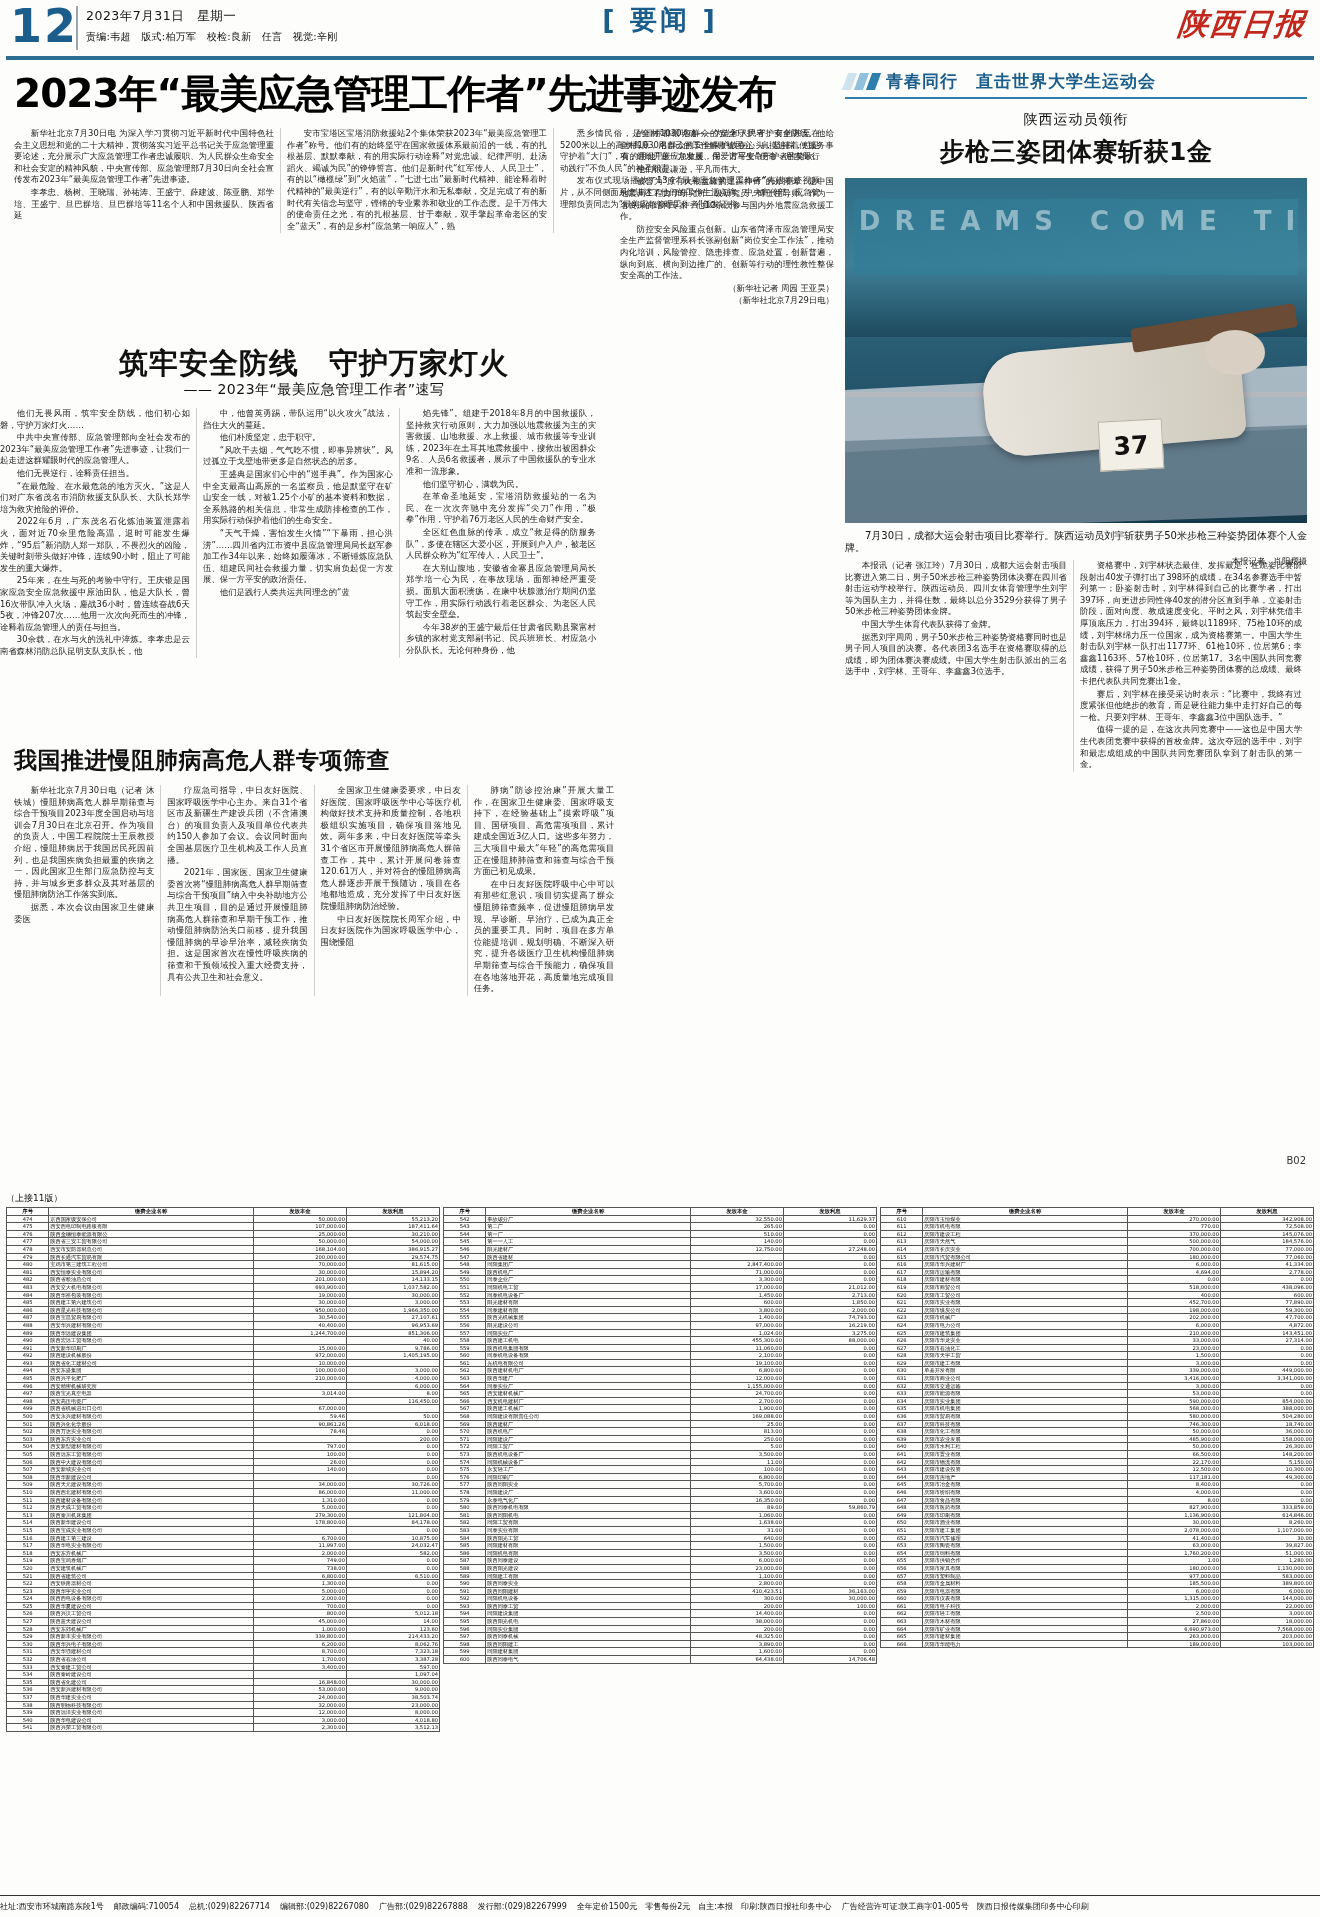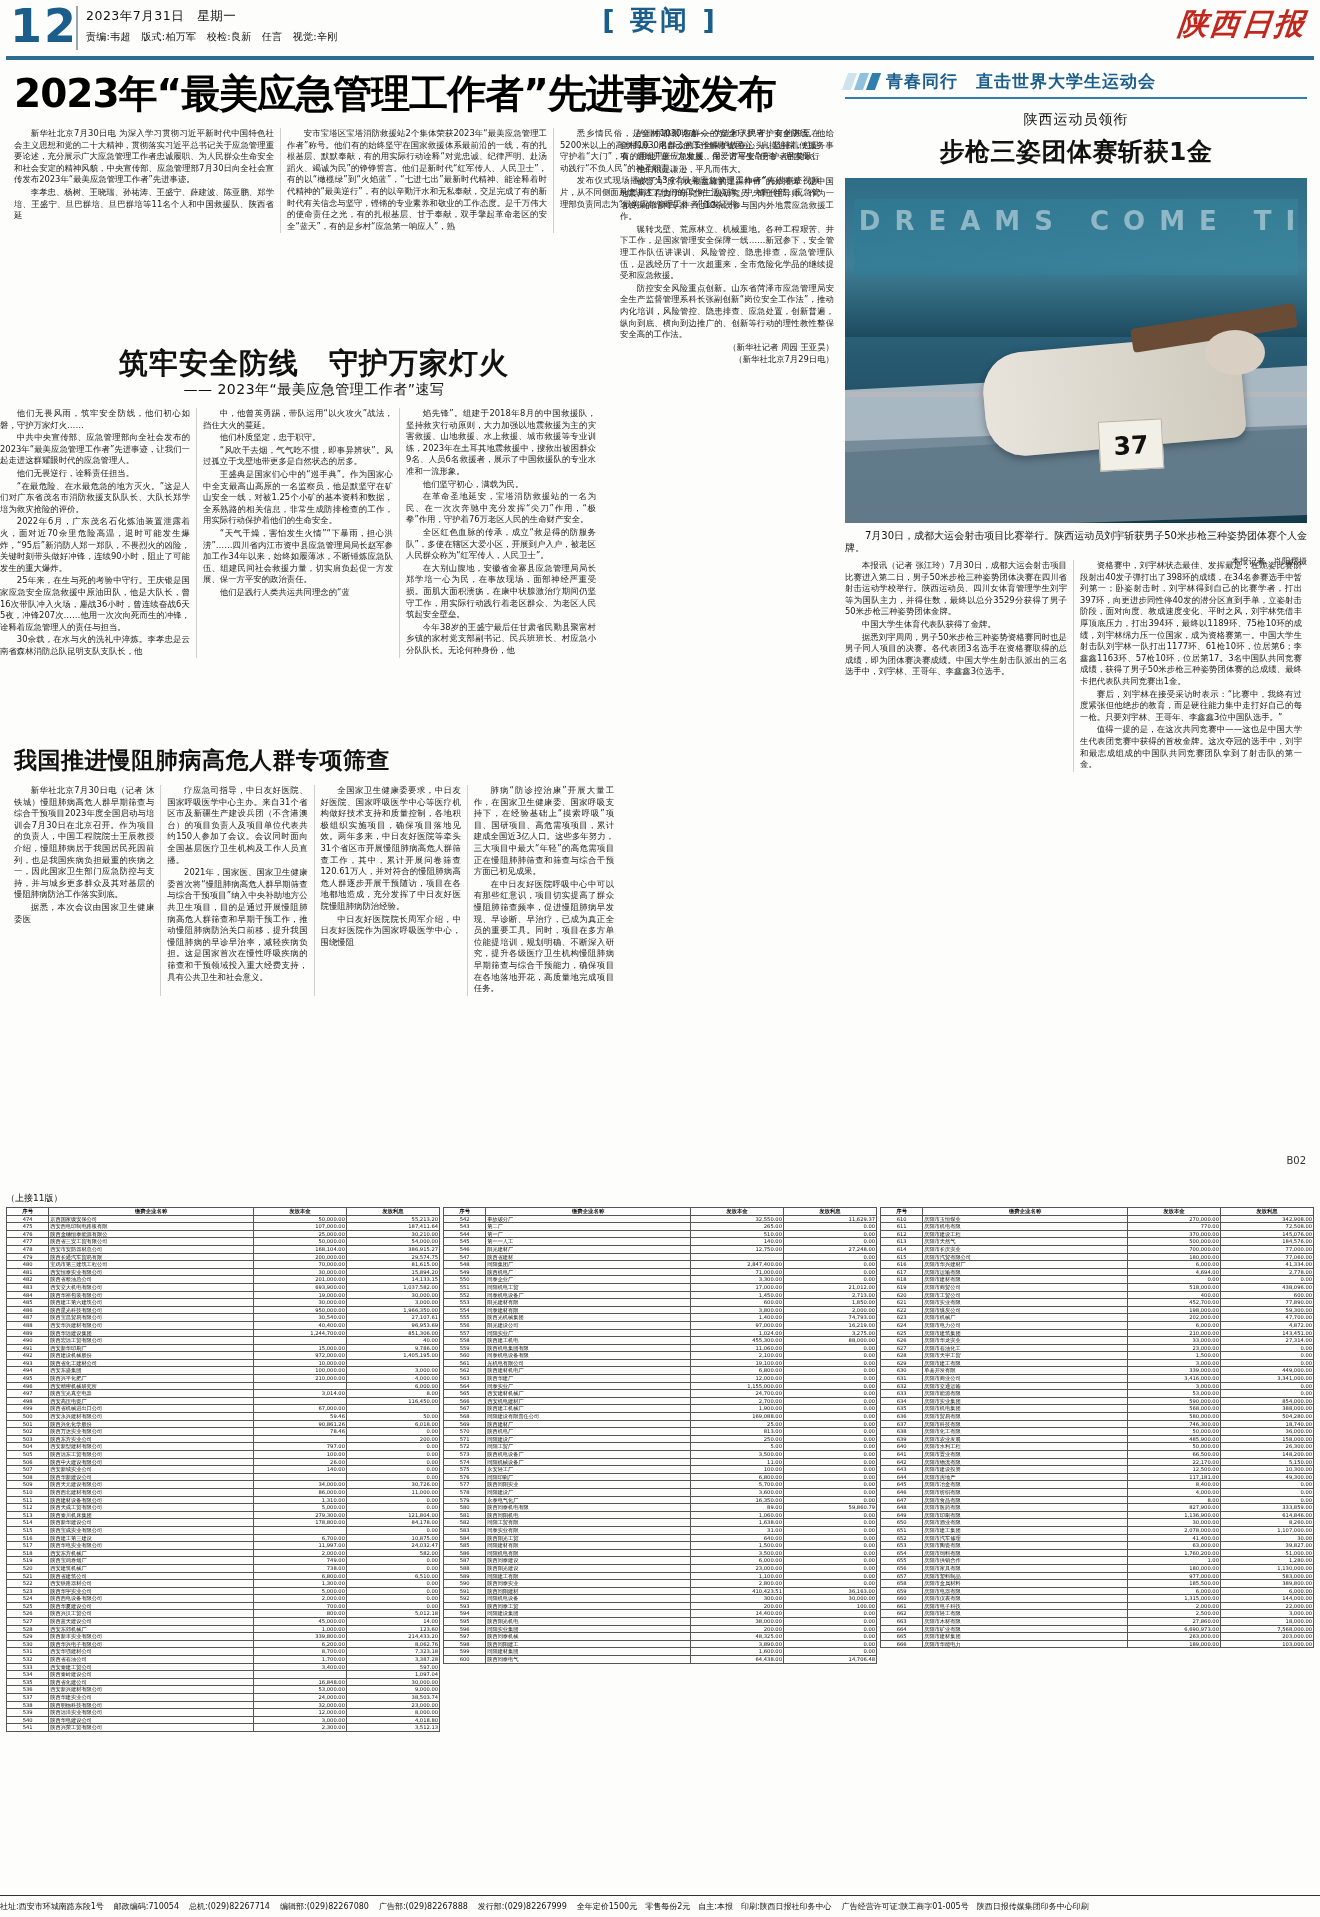--- a/index.html
+++ b/index.html
@@ -181,21 +181,20 @@
     <p>悉乡情民俗，是全村1030名群众的安全守护者；有的甚至在5200米以上的高寒高原，用自己的工作解救被困心、肩摸追踪，总是守护着“大门”，有的用他“逆一方发展、保一方平安”使命，用实际行动践行“不负人民”的神圣职责。</p>
     <p>发布仪式现场播放了13个“最美应急管理工作者”先进事迹视频片，从不同侧面系统讲述了他们的工作生活点滴。中央宣传部、应急管理部负责同志为“最美应急管理工作者”颁发证书。</p>
   </div>
 </div>
 
 <div class="cols" id="mid-body">
   <div class="col">
     <p>的目标都很明确——为党和人民守护安全防线。他给全村1030名群众的安全保护放在心头，坚持着便服务事项，组织开展应急救援，用爱谱写生命守护者的赞歌。</p>
     <p>他们很是谦逊，平凡而伟大。</p>
     <p>被誉为“原有火银盘罐的足踩神针”的孙拓涛，是中国地震局工程力学研究所二级研究员，博士生导师。作为一名资深的结构专家，他10余次参与国内外地震应急救援工作。</p>
-    <p>辗转戈壁、荒原林立、机械重地。各种工程艰苦、井下工作，是国家管理安全保障一线……新冠参下，安全管理工作队伍讲课训、风险管控、隐患排查，应急管理队伍，是践经历了十一次超重来，全市危险化学品的继续提受和应急救援。</p>
     <p>防控安全风险重点创新。山东省菏泽市应急管理局安全生产监督管理系科长张副创新“岗位安全工作法”，推动内化培训，风险管控、隐患排查、应急处置，创新普遍，纵向到底、横向到边推广的、创新等行动的理性教性整保安全高的工作法。</p>
     <p style="text-align:right;text-indent:0">（新华社记者 周园 王亚昊）</p>
     <p style="text-align:right;text-indent:0">（新华社北京7月29日电）</p>
   </div>
 </div>
 
 <div class="feature">
   <h2>筑牢安全防线　守护万家灯火</h2>
   <div class="sub">—— 2023年“最美应急管理工作者”速写</div>
 </div>

